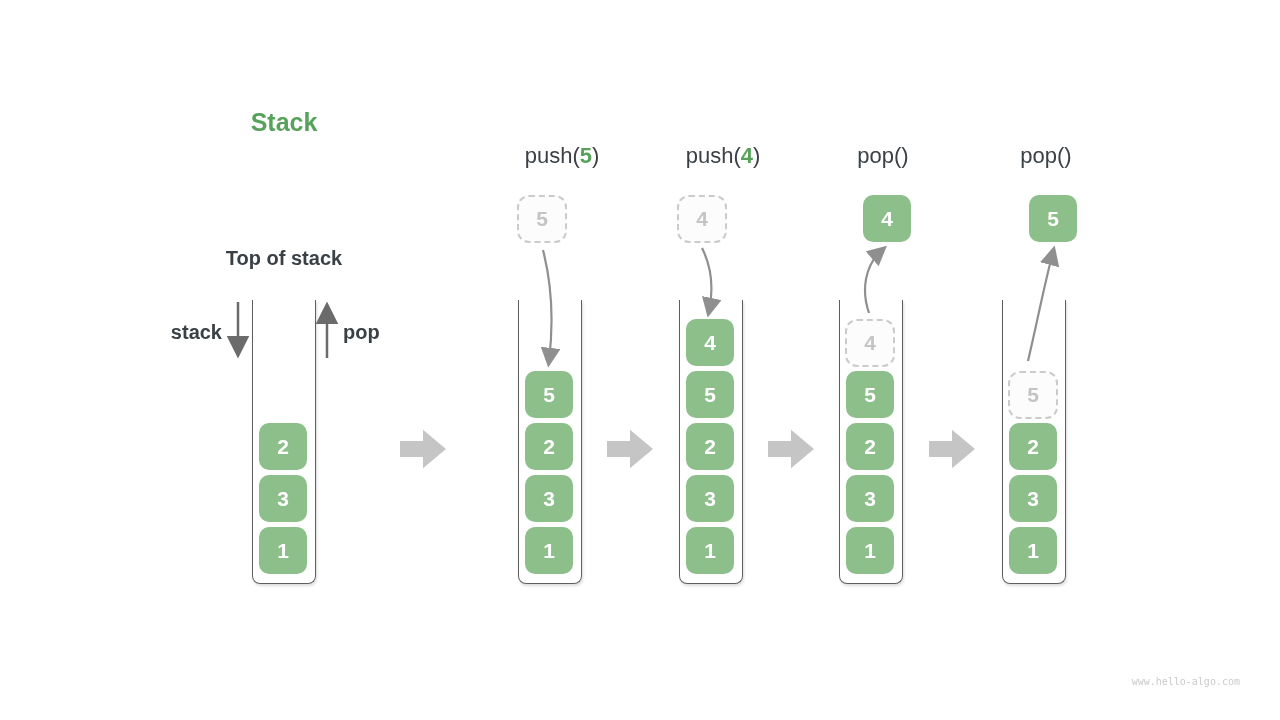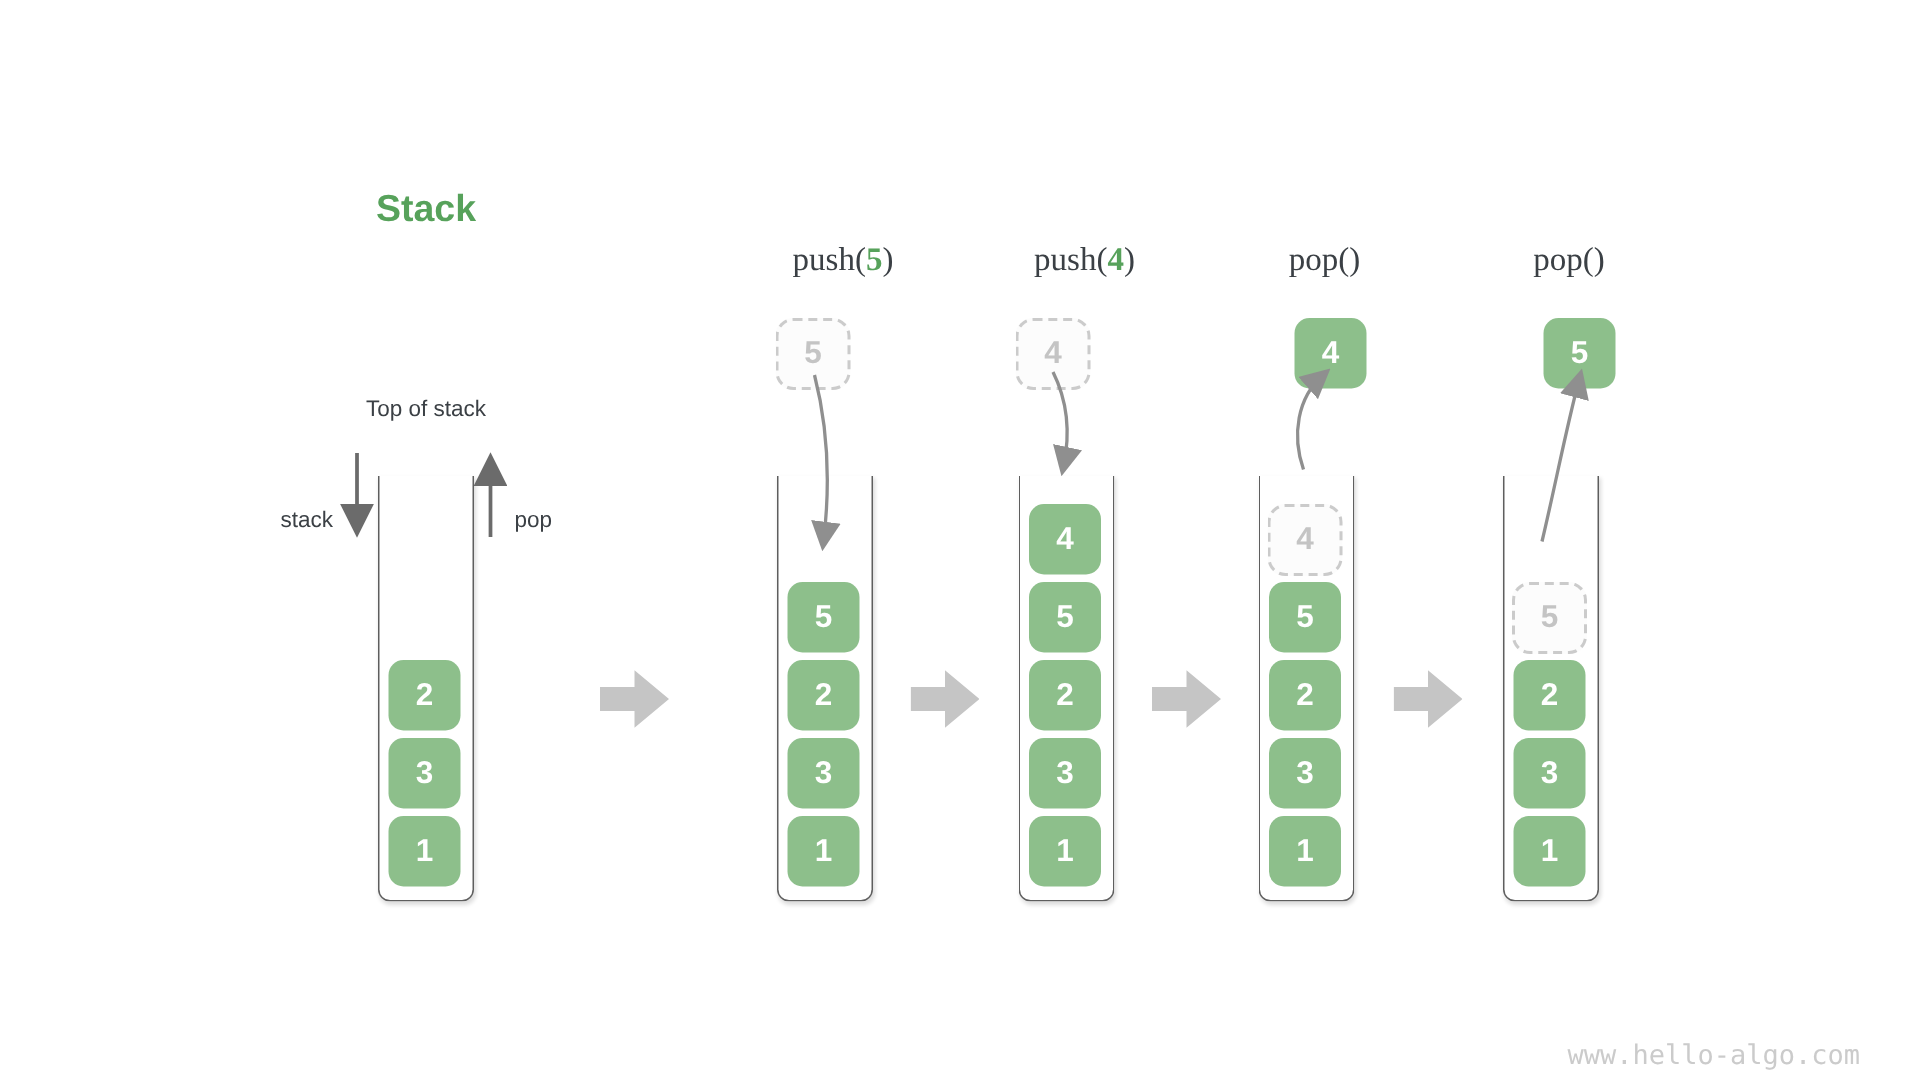--- a/index.html
+++ b/index.html
@@ -1,34 +1,34 @@
 <!DOCTYPE html>
 <html style="--green-text: #57A25B; --green-box: #8DBF8B; --dark-text: #3B4045; --wall: #5E5E5E; --block-arrow: #C5C5C5; --ghost-border: #CBCBCB; --ghost-text: #C4C4C4; --watermark: #CBCBCB;"><head>
 <meta charset="utf-8">
 <style>
   html,body{margin:0;padding:0;background:#ffffff;}
   #canvas{
     position:relative;width:1280px;height:720px;background:#ffffff;overflow:hidden;
     font-family:"Liberation Sans","DejaVu Sans",sans-serif;
   }
-  .abs{position:absolute;margin-top:17px;}
+  .abs{position:absolute;}
   .diagram-title{
     font-size:25px;font-weight:bold;color:var(--green-text,#57A25B);
     text-align:center;width:200px;left:184px;top:108px;
   }
   .side-label{
-    font-size:15px;font-weight:normal;color:var(--dark-text,#3B4045);
+    font-size:20px;font-weight:bold;color:var(--dark-text,#3B4045);
   }
   .top-label{width:220px;text-align:center;left:174px;top:247px;}
   .bottom-label{width:260px;text-align:center;left:154px;top:616px;}
   .push-label{width:92px;text-align:right;left:130px;top:321px;}
   .pop-label{left:343px;top:321px;}
   .op-label{
     width:200px;text-align:center;top:142px;height:28px;line-height:28px;
-    font-family:Liberation Serif, serif;
+    font-family:Liberation Sans, sans-serif;
     font-size:22px;color:var(--dark-text,#3B4045);white-space:nowrap;
   }
   .op-green{color:var(--green-text,#57A25B);font-weight:bold;}
   .stack-container{
     border-left:1.5px solid var(--wall,#5E5E5E);
     border-right:1.5px solid var(--wall,#5E5E5E);
     border-bottom:1.5px solid var(--wall,#707070);
     border-radius:0 0 8px 8px;
     box-shadow:1px 2px 3px rgba(0,0,0,0.14);
     background:transparent;
@@ -45,21 +45,21 @@
     color:var(--ghost-text,#C4C4C4);font-size:21px;font-weight:bold;
     display:flex;align-items:center;justify-content:center;
   }
   .block-arrow{
     width:46px;height:40px;background:var(--block-arrow,#C5C5C5);
     clip-path:polygon(0 30%,50% 30%,50% 2%,100% 50%,50% 98%,50% 70%,0 70%);
   }
   .watermark{
     right:40px;top:676px;
     font-family:"DejaVu Sans Mono","Liberation Mono",monospace;
-    font-size:18px;color:var(--watermark,#CBCBCB);
+    font-size:10px;color:var(--watermark,#CBCBCB);
   }
   svg.overlay{position:absolute;left:0;top:0;pointer-events:none;}
 </style>
 </head>
 <body>
 
 <div id="canvas">
   <div class="abs diagram-title">Stack</div>
   <div class="abs side-label top-label">Top of stack</div>
   <div class="abs side-label push-label">stack</div>

